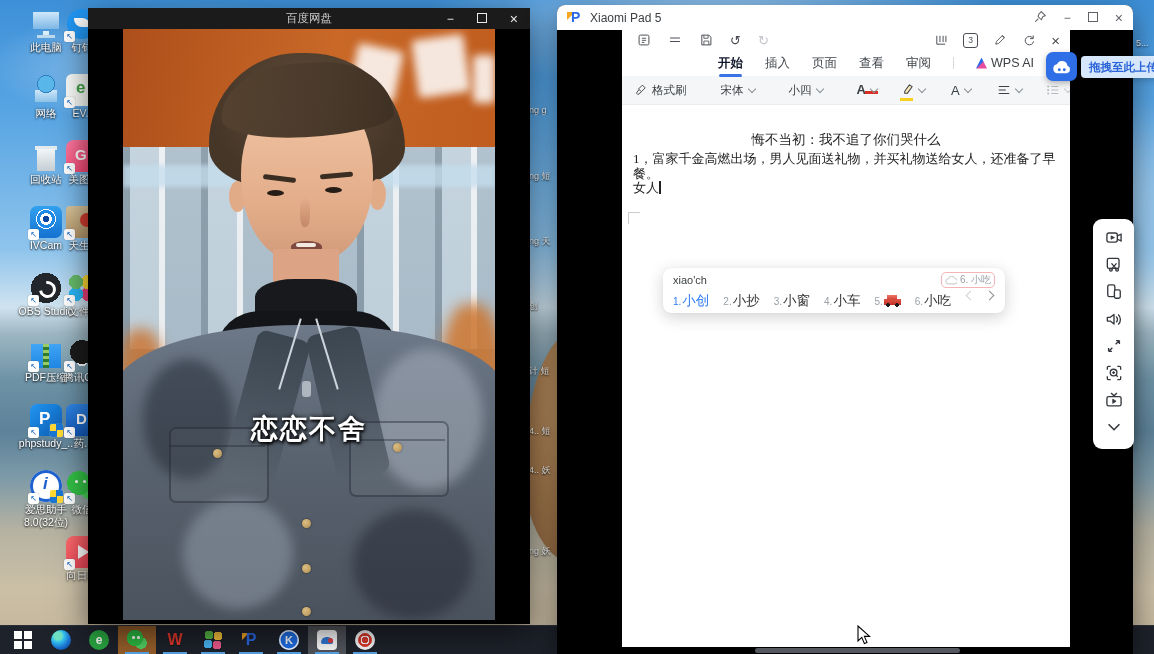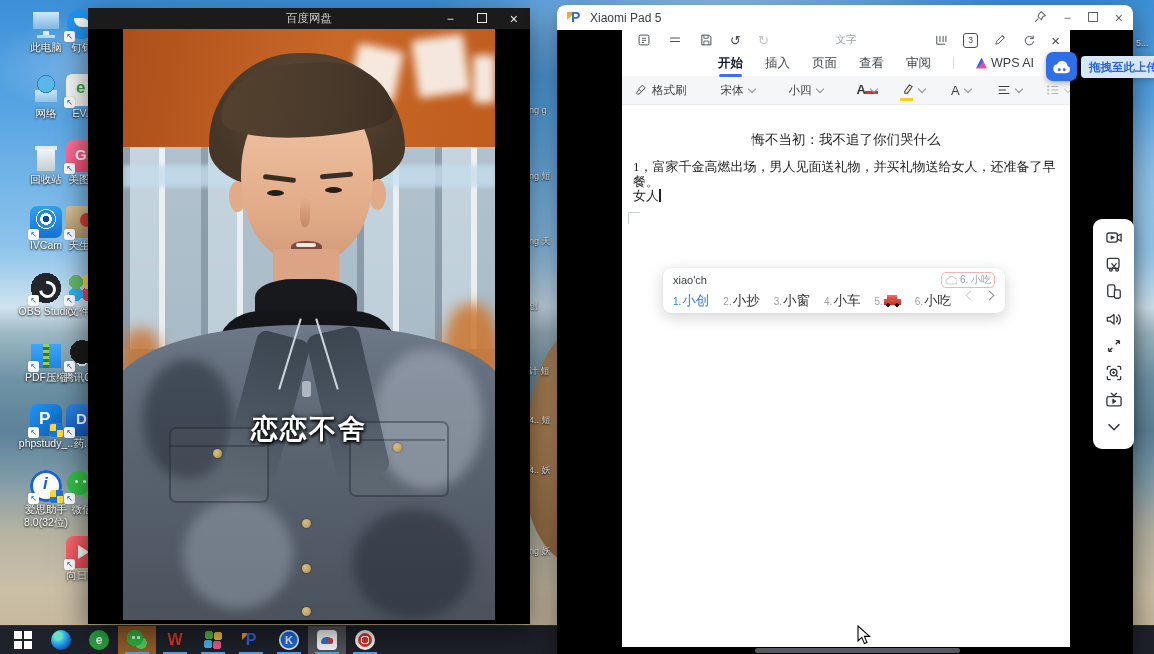--- a/index.html
+++ b/index.html
@@ -159,21 +159,21 @@
   .chev.dim{border-color:#c6c9cd;}
   .fontbox{width:88px;display:flex;justify-content:space-between;align-items:center;}
   .colorA{position:relative;font-size:13px;font-weight:bold;line-height:12px;}
   .colorA i{position:absolute;left:-1px;bottom:-4px;width:13px;height:3px;background:#d93025;}
   .hlbar{position:absolute;left:-1px;bottom:-4px;width:13px;height:3px;background:#f7d11e;}
   .vdiv{width:1px;height:14px;background:#e2e4e7;margin:0 10px;}
   #docarea{position:relative;height:520px;background:#fff;}
   .cornermark{position:absolute;left:6px;top:81px;width:11px;height:11px;border-left:1px solid #c9ccd1;border-top:1px solid #c9ccd1;}
   .doctext{font-family:"Liberation Serif","DejaVu Serif",serif;color:#1f1f1f;}
   #doctitle{margin-top:27px;text-align:center;font-size:13.5px;}
-  #docline1{margin-top:11px;padding:0 11px;font-size:13px;line-height:14.5px;}
+  #docline1{margin-top:3px;padding:0 11px;font-size:13px;line-height:14.5px;}
   #docline2{padding:0 11px;font-size:13px;line-height:14.5px;}
   .caret{display:inline-block;width:1.5px;height:13px;background:#222;vertical-align:-2px;}
   #ime{position:absolute;left:41px;top:137px;width:342px;height:45px;background:#fff;border-radius:8px;box-shadow:0 4px 16px rgba(0,0,0,.18),0 0 1px rgba(0,0,0,.12);z-index:3;}
   .imetop{display:flex;justify-content:space-between;align-items:center;padding:4px 10px 0 10px;}
   .comp{font-size:11px;color:#3c4043;}
   .cloudcand{display:flex;align-items:center;font-size:10px;color:#9aa0a6;border:1px solid rgba(226,92,92,.45);border-radius:5px;padding:0 3px;}
   .cloudcand svg{margin-right:3px;}
   .imecands{display:flex;align-items:baseline;padding:3px 8px 0 10px;gap:14px;}
   .cand{cursor:pointer;white-space:nowrap;}
   .cand .cnum{font-style:normal;font-size:10px;color:#9aa0a6;margin-right:1px;}
@@ -318,21 +318,21 @@
         </div>
         <div class="dlabel">向日葵</div>
       </div>
     </div>
 
   <span class="edgefrag" style="top:105px">ng  g</span>
   <span class="edgefrag" style="top:170px">ng 短</span>
   <span class="edgefrag" style="top:235px">ng 天</span>
   <span class="edgefrag" style="top:300px">创</span>
   <span class="edgefrag" style="top:365px">计 短</span>
-  <span class="edgefrag" style="top:414px">4.. 短</span>
+  <span class="edgefrag" style="top:425px">4.. 短</span>
   <span class="edgefrag" style="top:464px">4.. 妖</span>
   <span class="edgefrag" style="top:545px">ng 妖</span>
   <span class="rightfrag">5...</span>
 
   <div id="taskbar">
 
   <div class="tcell tb-start">
         <div class="tico">
           <span class="tglyph"></span>
         </div>
@@ -453,21 +453,20 @@
         </span>
         <span class="wbtn">−</span>
         <span class="wbtn"><span class="boxglyph"></span></span>
         <span class="wbtn" style="font-size:14px;">×</span>
       </span>
     </div>
     <div class="tablet">
 
       <div id="wps">
         <div class="wpsrow1">
-          <span class="doctype">文字</span>
           <span class="r1left">
             <span class="r1c">
                 <svg width="14" height="14" viewBox="0 0 20 20">
                   <rect x="3" y="3" width="14" height="14" rx="2" stroke="#4a4e54" stroke-width="1.4" fill="none"></rect>
                   <path d="M7 7.5h6M7 10.5h6M7 13.5h3.5" stroke="#4a4e54" stroke-width="1.3"></path>
                 </svg>
               </span>
             <span class="r1c">
                 <svg width="14" height="14" viewBox="0 0 20 20">
                   <path d="M3 7h14M3 12h14" stroke="#4a4e54" stroke-width="1.5"></path>

